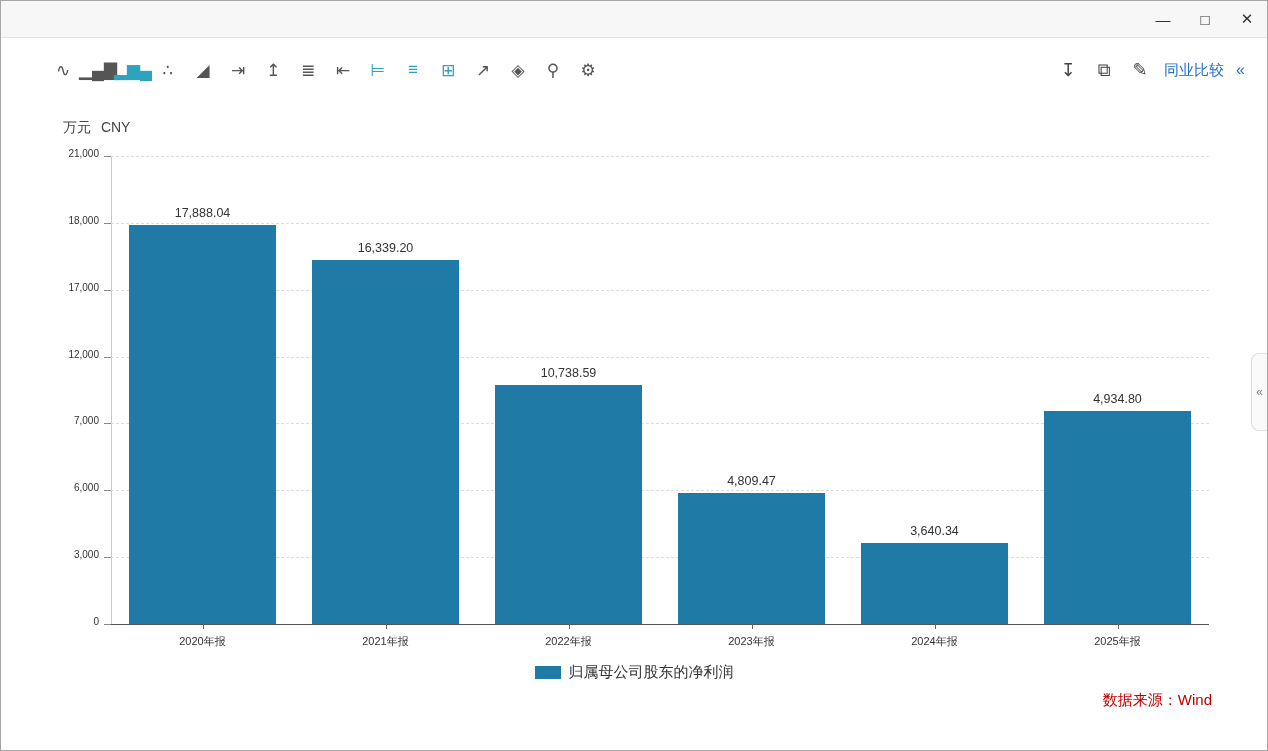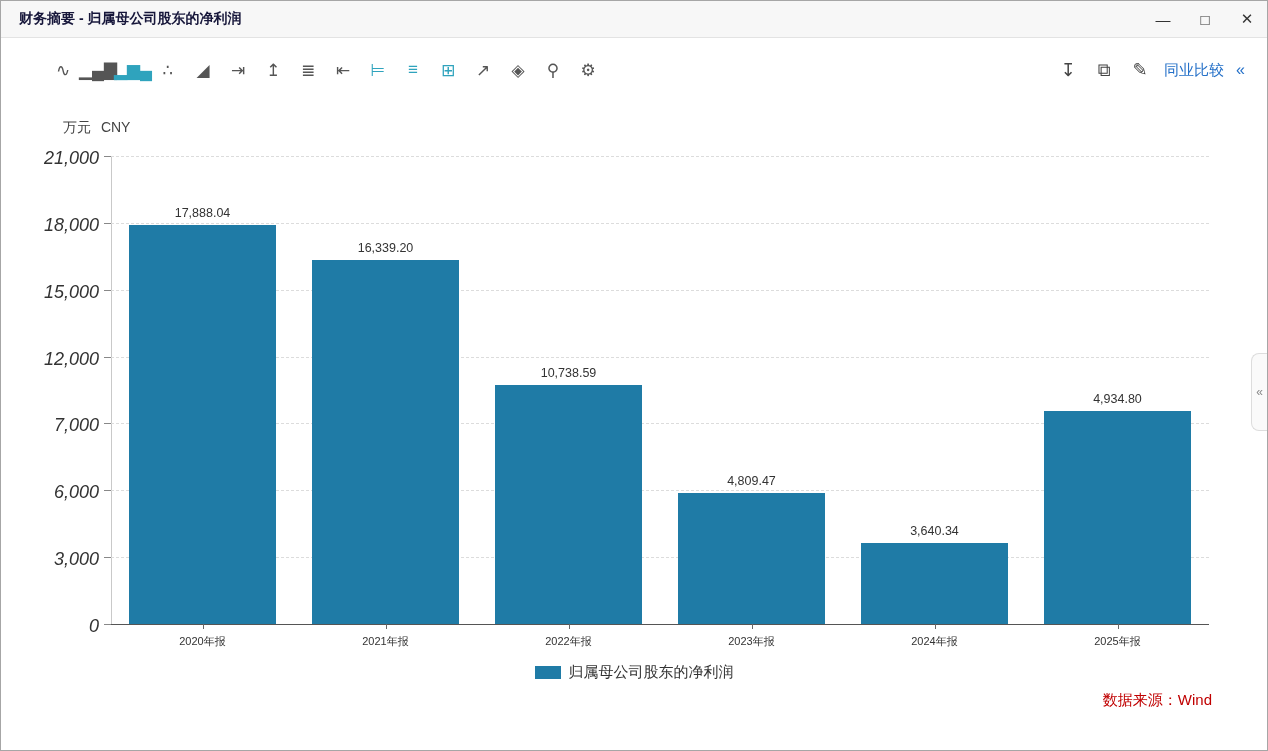--- a/index.html
+++ b/index.html
@@ -19,41 +19,40 @@
   .peer-link{font-size:15px;color:#2470c8;cursor:pointer;}
   .collapse-link{font-size:16px;color:#2470c8;cursor:pointer;}
   
   .chart-area{position:absolute;left:0;top:0;width:100%;height:100%;pointer-events:none;}
   .chart-area *{pointer-events:auto;}
   .unit-label{position:absolute;left:62px;top:118px;font-size:14px;color:#444;}
   .gridline{position:absolute;border-top:1px dashed #dcdcdc;height:0;}
   .y-axis{position:absolute;left:110px;top:155px;width:0;height:468px;border-left:1px solid #c9c9c9;}
   .x-axis{position:absolute;left:110px;top:623px;width:1098px;height:0;border-top:1px solid #555;}
   .y-tick{position:absolute;width:7px;height:0;border-top:1px solid #888;}
-  .y-label{position:absolute;width:70px;text-align:right;font-size:18px;color:#333;font-style:italic;}
+  .y-label{position:absolute;width:70px;text-align:right;font-size:10px;color:#333;}
   .bar{position:absolute;background:#1f7ba6;}
   .bar-value{position:absolute;width:160px;text-align:center;font-size:12.5px;color:#333;}
   .x-tick{position:absolute;width:0;height:5px;border-left:1px solid #666;}
   .x-label{position:absolute;width:160px;text-align:center;font-size:11px;color:#333;}
   
   .legend{position:absolute;left:0;right:0;top:662px;display:flex;align-items:center;justify-content:center;gap:8px;}
   .legend-swatch{width:26px;height:13px;background:#1f7ba6;display:inline-block;}
   .legend-label{font-size:15px;color:#333;text-align:center;}
   
   .source{position:absolute;right:55px;top:690px;font-size:15px;color:#c00000;}
   
   .collapse-tab{position:absolute;right:0;top:352px;width:15px;height:76px;background:#fafafa;border:1px solid #ddd;border-right:none;border-radius:8px 0 0 8px;display:flex;align-items:center;justify-content:center;font-size:12px;color:#888;cursor:pointer;}
 </style>
 </head>
 <body>
 
 <div class="window">
 
   <div class="titlebar">
-    <span class="title">财务摘要 - 归属母公司股东的净利润</span>
     <div class="win-controls">
       <span class="win-btn">—</span>
       <span class="win-btn">□</span>
       <span class="win-btn">✕</span>
     </div>
   </div>
 
   <div class="toolbar">
     <div class="tool-left" id="tool-left">
         <span class="tool-icon">∿</span>
@@ -98,21 +97,21 @@
       <div class="y-tick" style="left: 103px; top: 489.286px;"></div>
       <div class="y-label" style="left: 28px; top: 481.286px;">6,000</div>
       <div class="gridline" style="left: 110px; width: 1098px; top: 422.429px;"></div>
       <div class="y-tick" style="left: 103px; top: 422.429px;"></div>
       <div class="y-label" style="left: 28px; top: 414.429px;">7,000</div>
       <div class="gridline" style="left: 110px; width: 1098px; top: 355.571px;"></div>
       <div class="y-tick" style="left: 103px; top: 355.571px;"></div>
       <div class="y-label" style="left: 28px; top: 347.571px;">12,000</div>
       <div class="gridline" style="left: 110px; width: 1098px; top: 288.714px;"></div>
       <div class="y-tick" style="left: 103px; top: 288.714px;"></div>
-      <div class="y-label" style="left: 28px; top: 280.714px;">15,000</div>
+      <div class="y-label" style="left: 28px; top: 280.714px;">17,000</div>
       <div class="gridline" style="left: 110px; width: 1098px; top: 221.857px;"></div>
       <div class="y-tick" style="left: 103px; top: 221.857px;"></div>
       <div class="y-label" style="left: 28px; top: 213.857px;">18,000</div>
       <div class="gridline" style="left: 110px; width: 1098px; top: 155px;"></div>
       <div class="y-tick" style="left: 103px; top: 155px;"></div>
       <div class="y-label" style="left: 28px; top: 147px;">21,000</div>
       <div class="bar" style="left: 128.3px; top: 224.352px; width: 146.4px; height: 398.648px; background: rgb(31, 123, 166);"></div>
       <div class="bar-value" style="left: 121.5px; top: 205.352px;">17,888.04</div>
       <div class="x-tick" style="left: 201.5px; top: 623px;"></div>
       <div class="x-label" style="left: 121.5px; top: 633px;">2020年报</div>

